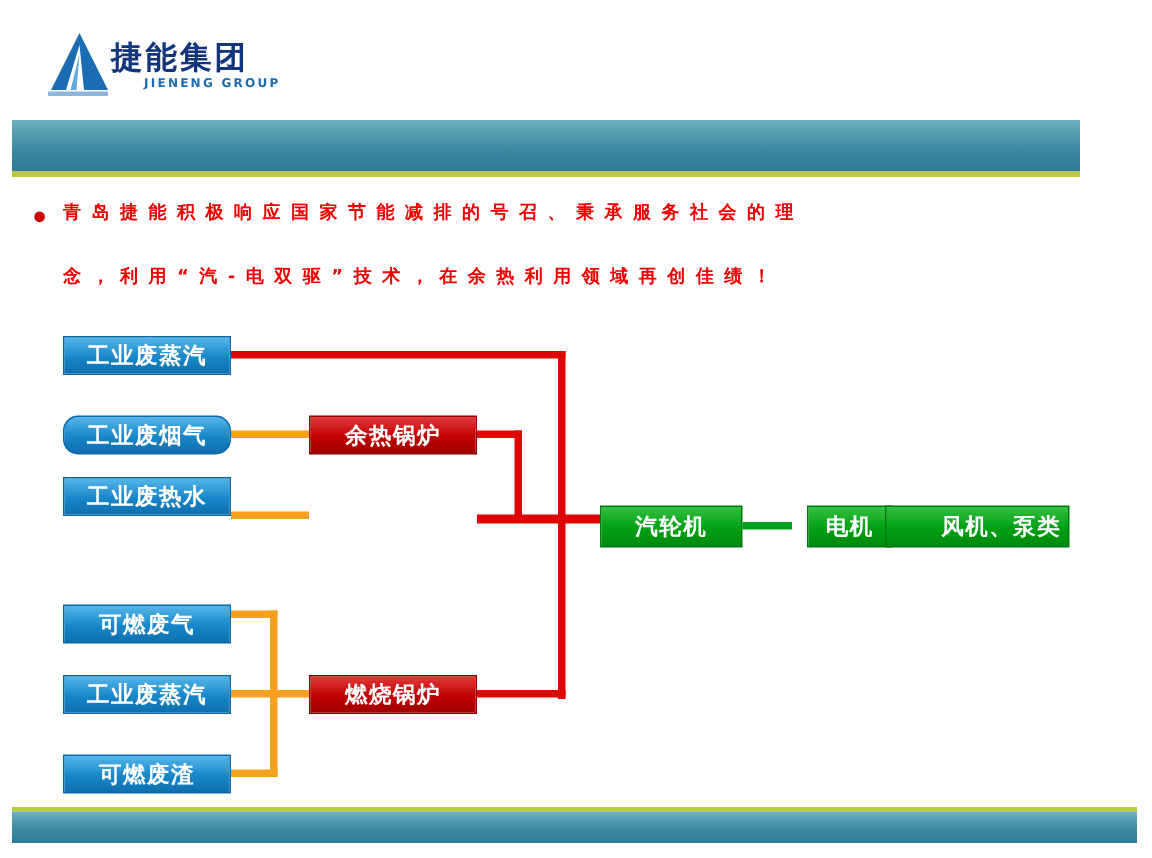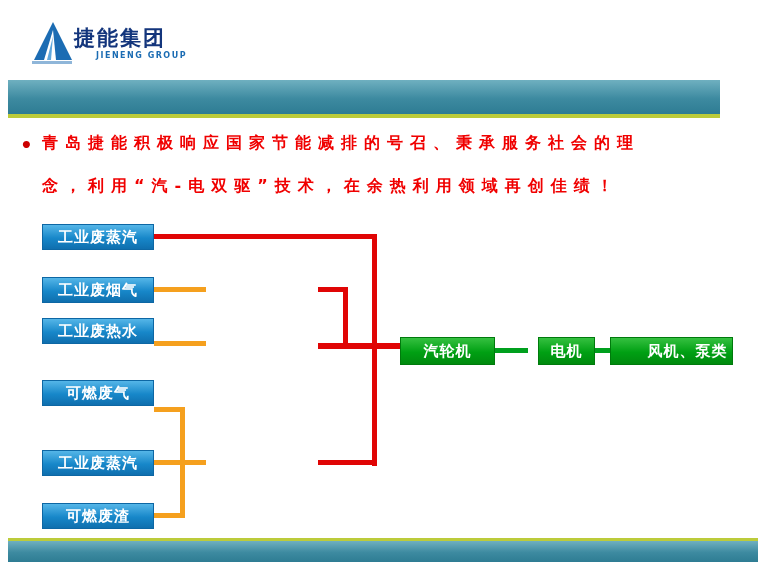--- a/index.html
+++ b/index.html
@@ -15,46 +15,46 @@
   
   .top-banner { position:absolute; left:8px; top:80px; width:712px; height:34px;
     background:linear-gradient(180deg,#6fb0c0 0%,#3d8aa0 55%,#2e7c93 100%); }
   .top-banner-accent { position:absolute; left:8px; top:114px; width:712px; height:4px; background:#bccb3a; }
   .bottom-banner-accent { position:absolute; left:8px; top:538px; width:750px; height:3px; background:#bccb3a; }
   .bottom-banner { position:absolute; left:8px; top:541px; width:750px; height:21px;
     background:linear-gradient(180deg,#6fb0c0 0%,#3d8aa0 55%,#2e7c93 100%); }
 
   
   .bullet-marker { position:absolute; left:20px; top:133px; color:#cc0000; font-size:20px; font-weight:bold; }
-  .slogan-line { position:absolute; left:42px; color:#f00000; font-size:16px; font-weight:bold; letter-spacing:7px; white-space:nowrap; }
+  .slogan-line { position:absolute; left:42px; color:#f00000; font-size:12px; font-weight:bold; letter-spacing:7px; white-space:nowrap; }
   .slogan-1 { top:133px; }
   .slogan-2 { top:176px; }
 
   
   .box { position:absolute; display:flex; align-items:center; justify-content:center;
     color:#ffffff; font-size:15px; font-weight:bold; letter-spacing:1px; white-space:nowrap; z-index:2; }
   .box.blue  { width:112px; height:26px; left:42px;
     background:linear-gradient(180deg,#55b6e8 0%,#1787c9 55%,#0f6fae 100%); border:1px solid #0d67a4; }
   .box.red   { width:112px; height:26px; left:206px;
     background:linear-gradient(180deg,#e23a3a 0%,#c00000 55%,#a00000 100%); border:1px solid #8f0000; }
   .box.green { height:28px; top:337px;
     background:linear-gradient(180deg,#35c040 0%,#00a013 55%,#008a0e 100%); border:1px solid #007a0c; }
 
   .b-steam        { top:224px; }
-  .b-fluegas      { top:277px; }
+  .b-fluegas      { top:277px;border-radius:10px; }
   .b-hotwater     { top:318px; }
-  .b-wastegas     { top:380px; }
+  .b-wastegas     { top:403px; }
   .b-wasteliquid  { top:450px; }
   .b-wasteresidue { top:503px; }
   .b-wasteheat    { top:277px; }
   .b-flash        { top:331px; }
   .b-combustion   { top:450px; }
   .b-turbine { left:400px; width:95px; }
   .b-motor   { left:538px; width:57px; }
-  .b-fans    { left:610px; width:123px;padding-left:32px; }
+  .b-fans    { left:590px; width:123px;padding-left:32px; }
 
   
   .line { position:absolute; z-index:1; }
   .line.red    { background:#e00505; }
   .line.orange { background:#f5a01e; }
   .line.green  { background:#00a01e; }
 </style>
 </head>
 <body>
 
@@ -91,20 +91,22 @@
   <div class="line green" style="left:495px; top:348px; width:33px; height:5px;"></div>
   <div class="line green" style="left:585px; top:348px; width:25px; height:5px;"></div>
 
   <div class="box blue b-steam">工业废蒸汽</div>
   <div class="box blue b-fluegas">工业废烟气</div>
   <div class="box blue b-hotwater">工业废热水</div>
   <div class="box blue b-wastegas">可燃废气</div>
   <div class="box blue b-wasteliquid">工业废蒸汽</div>
   <div class="box blue b-wasteresidue">可燃废渣</div>
 
+  <div class="box red b-wasteheat">余热锅炉</div>
+  <div class="box red b-combustion">燃烧锅炉</div>
 
   <div class="box green b-turbine">汽轮机</div>
   <div class="box green b-motor">电机</div>
   <div class="box green b-fans">风机、泵类</div>
 
   <div class="bottom-banner-accent"></div>
   <div class="bottom-banner"></div>
 
 </div>
 

